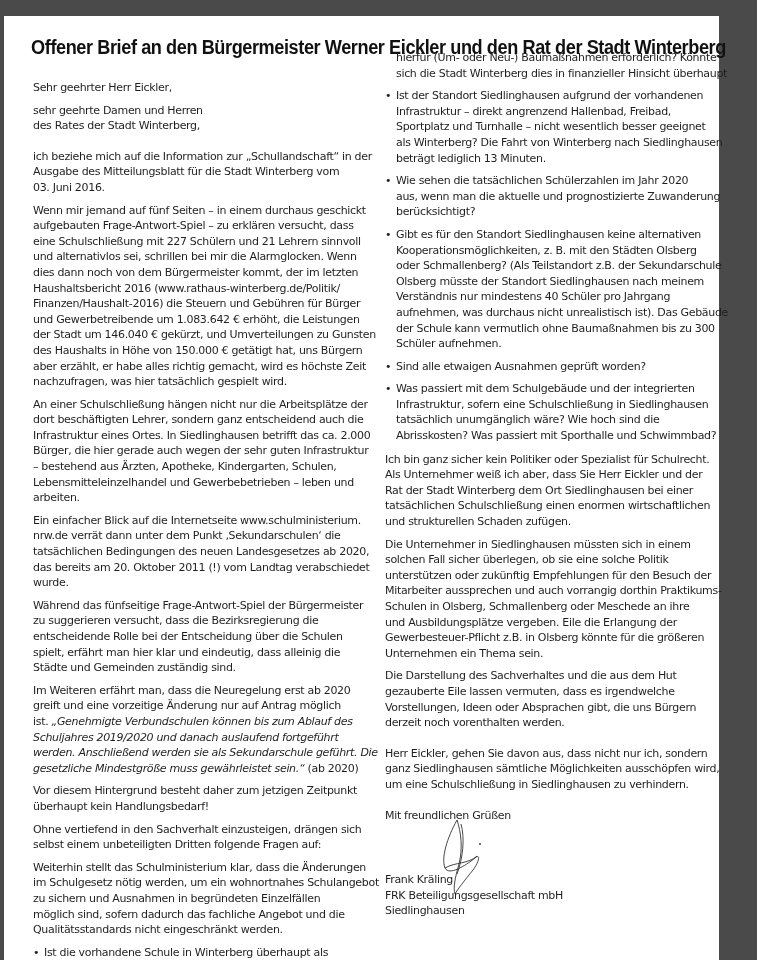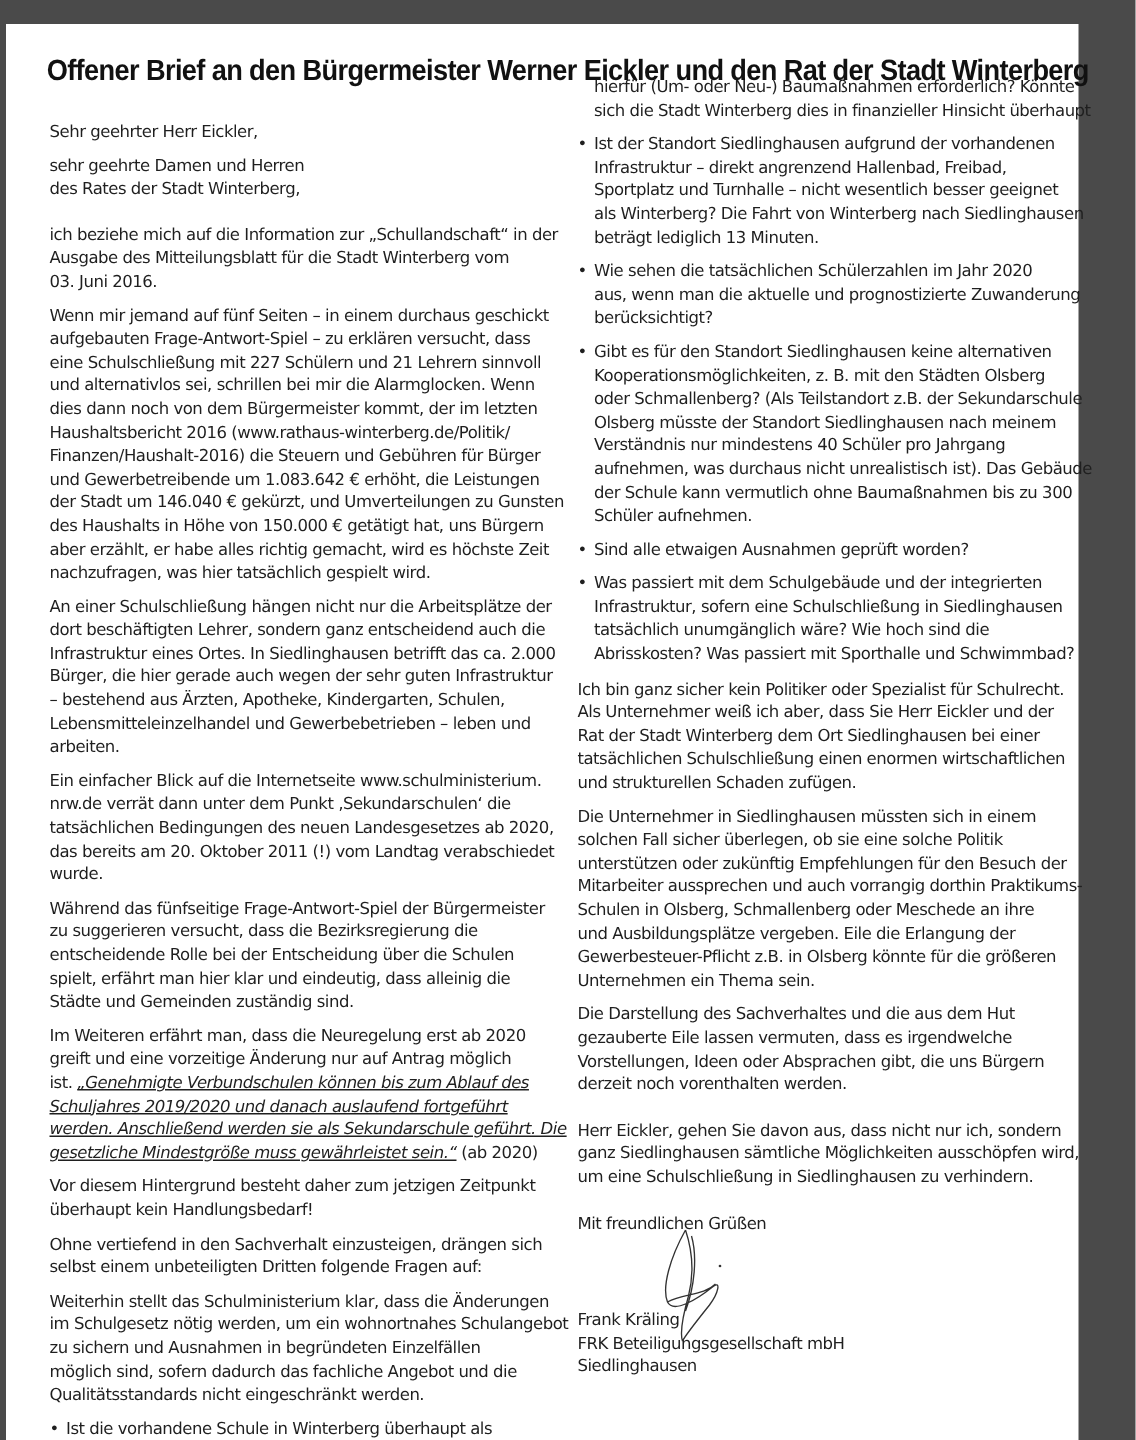--- a/index.html
+++ b/index.html
@@ -26,21 +26,21 @@
       font-family: "DejaVu Sans", sans-serif;
       font-size: 11px; line-height: 15.6px;
       letter-spacing: -0.32px;
       color: #1f1f1f;
     }
     .col-left { left: 29px; width: 340px; }
     .col-right { left: 381px; width: 340px; top: 34px; }
     .col p { margin: 0 0 7px 0; }
     .col .l { display: block; white-space: nowrap; }
     .b { font-weight: normal; }
-    .i { font-style: italic; text-decoration: underline; }
+    .i { font-style: italic; }
     ul.q { list-style: none; margin: 0 0 8px 0; padding: 0; }
     ul.q li { position: relative; padding-left: 11px; margin-bottom: 7px; }
     ul.q li::before {
       content: "\2022"; position: absolute; left: 0; top: 0;
     }
     .gap { height: 8px; }
     .sig-wrap { position: relative; height: 42px; }
     .signature { position: absolute; left: 50px; top: -12px; }
   </style>
 <style>ul.q li.cont::before{content:none;}</style></head>

